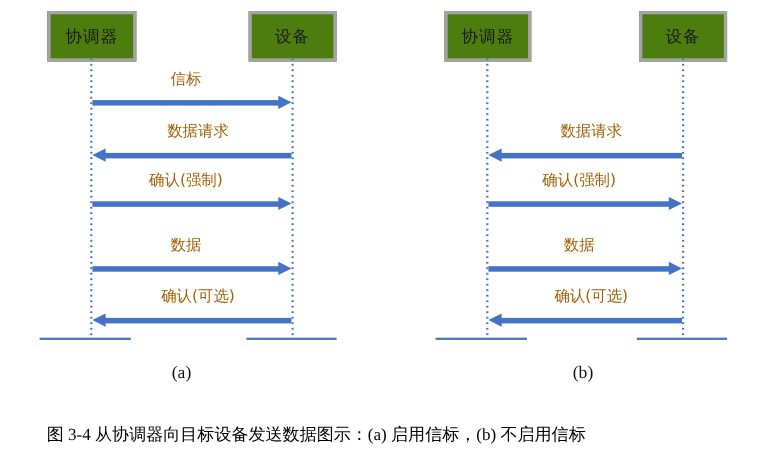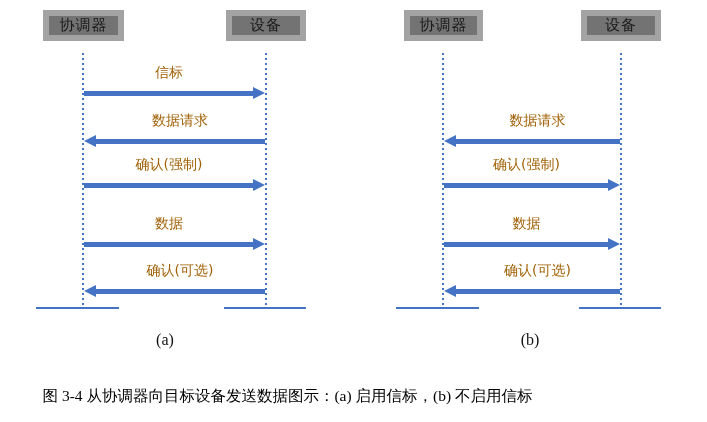--- a/index.html
+++ b/index.html
@@ -31,26 +31,26 @@
     width: 353px;
     height: 370px;
   }
   .panel-a { left: 0; }
   .panel-b { left: 354px; }
 
   
   .actor-box {
     position: absolute;
     box-sizing: border-box;
-    border: 6px solid #a3a3a3;
-    background: #737373;
+    border: 3px solid #a3a3a3;
+    background: #4d7c0f;
     display: flex;
     align-items: center;
     justify-content: center;
-    height: 31px;
+    height: 46px;
     font-size: 15px;
     line-height: 1;
     letter-spacing: 1px;
     font-family: "DejaVu Sans", "Liberation Sans", sans-serif;
     color: #1a1a1a;
   }
 
   
   .lifeline {
     position: absolute;

